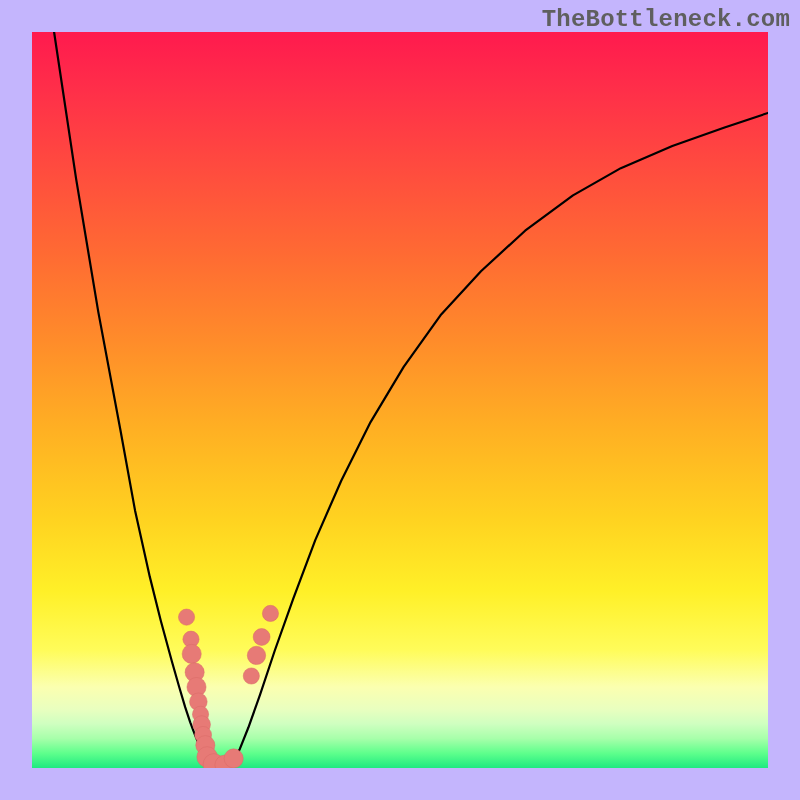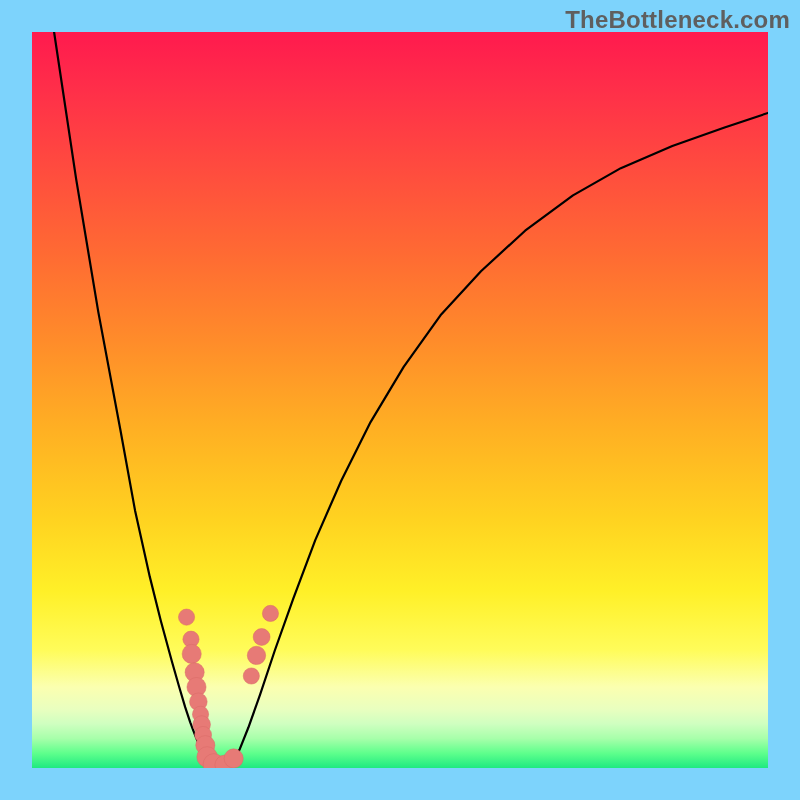--- a/index.html
+++ b/index.html
@@ -10,21 +10,22 @@
     background: #000;
     overflow: hidden;
     font-family: Arial, Helvetica, sans-serif;
   }
   .frame {
     position: absolute;
     left: 0;
     top: 0;
     width: 800px;
     height: 800px;
-    background: #7dd3fc;
+    background: #c4b5fd;
+    font-family: Liberation Mono, monospace;
   }
   .plot-area {
     position: absolute;
     left: 32px;
     top: 32px;
     width: 736px;
     height: 736px;
     overflow: hidden;
   }
   .gradient {

